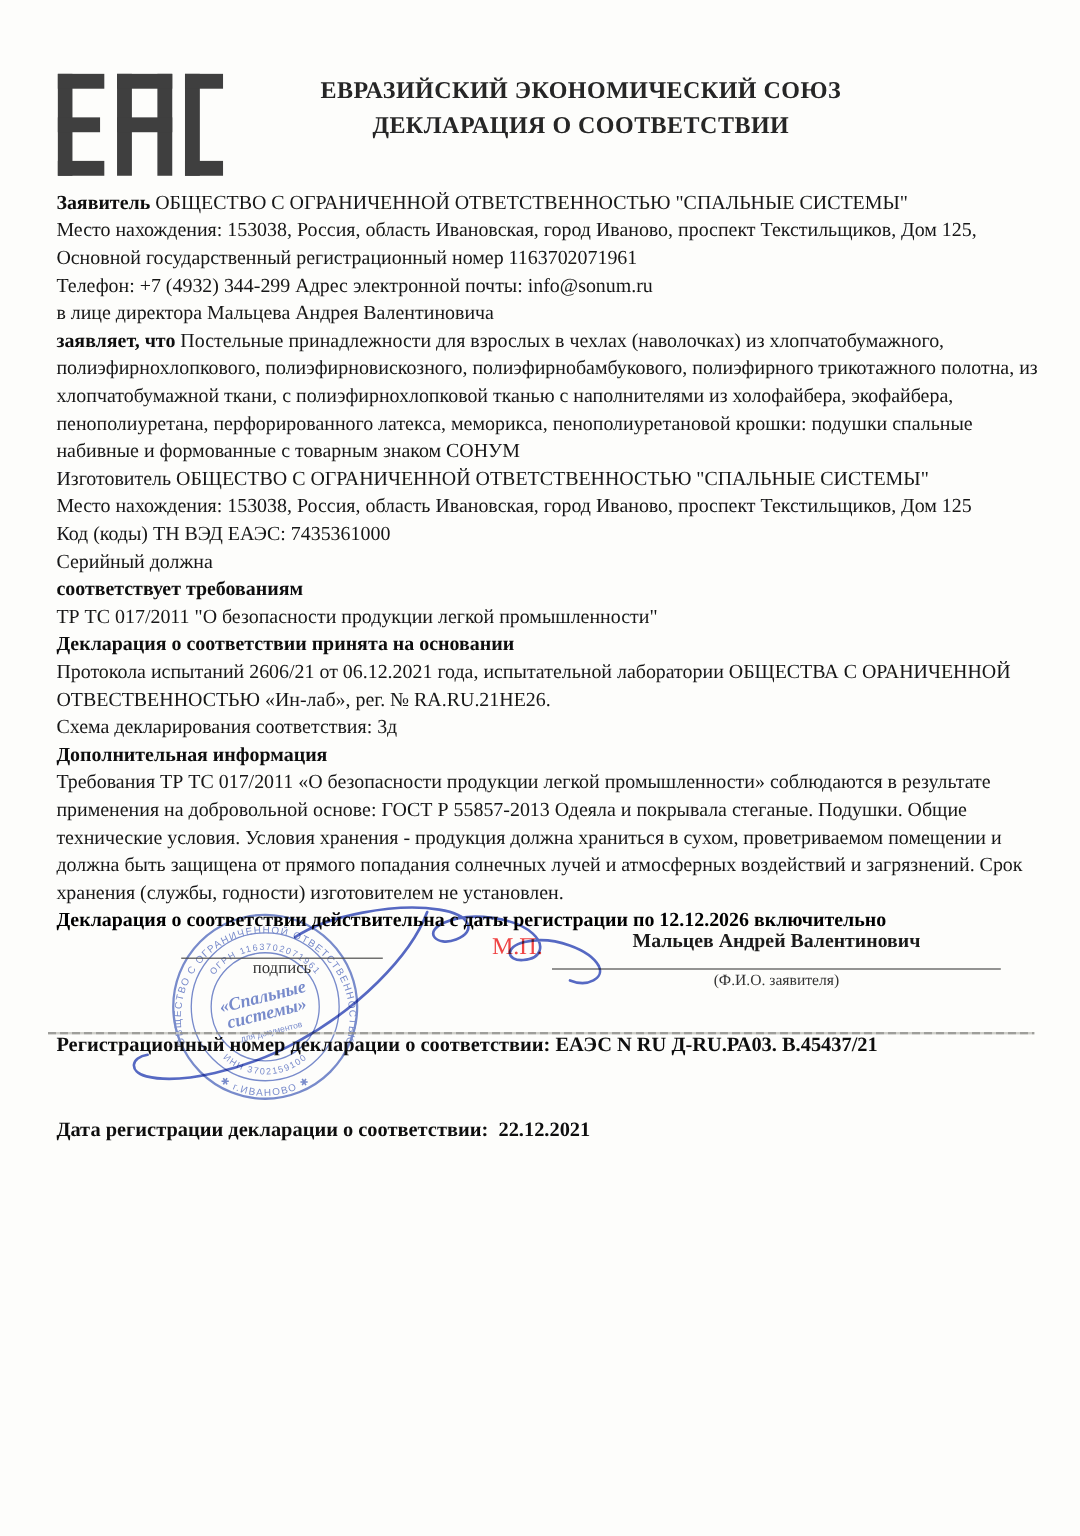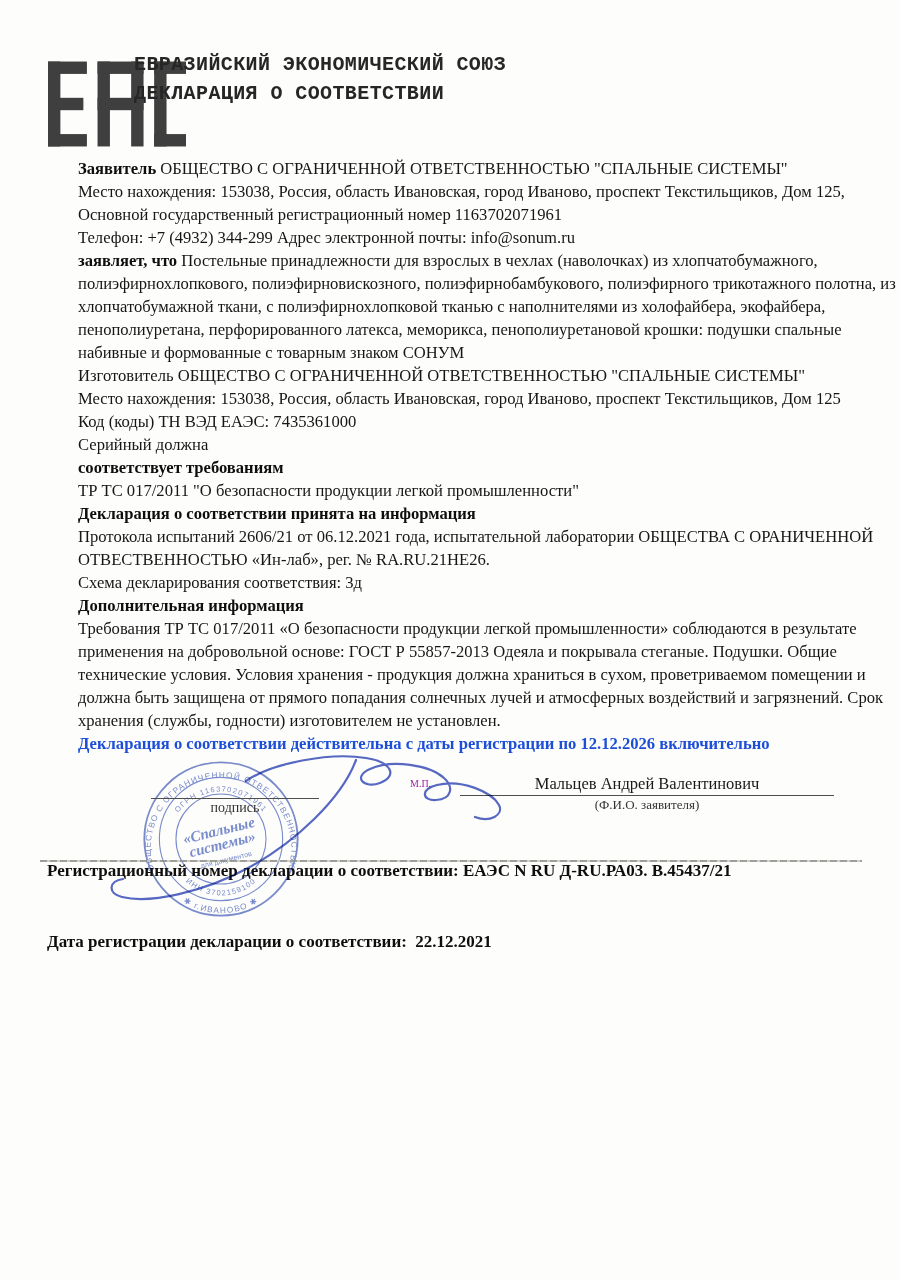--- a/index.html
+++ b/index.html
@@ -10,43 +10,44 @@
     background:#fdfdfb;
     overflow:hidden;
     font-family:"Liberation Serif", serif;
     color:#1c1c1c;
     margin:0 auto;
   }
   
   .logo { position:absolute; left:48px; top:56px; }
   
   .title {
-    position:absolute; left:134px; top:50px; width:700px;
-    font-family:Liberation Mono, monospace;
+    position:absolute; left:134px; top:62px; width:700px;
+    text-align:center;
+    font-family:Liberation Serif, serif;
     font-weight:bold; font-size:20px; line-height:29px;
     color:#262626; letter-spacing:0.4px;
   }
   
   .content {
     position:absolute; left:47px; top:157px; width:818px;
-    font-size:16.6px; line-height:23px; color:#161616;margin-left:31px;
+    font-size:16.6px; line-height:23px; color:#161616;
   }
   .content p { margin:0; }
   .content b { color:#0e0e0e; }
-  .validity { margin-top:27px; font-weight:bold; color:#1d4ed8; }
+  .validity { margin-top:27px; font-weight:bold; color:#000000; }
   
-  .mp-label { position:absolute; left:410px; top:778px; font-size:10px; color:#a21caf; }
+  .mp-label { position:absolute; left:410px; top:778px; font-size:20px; color:#ef4444; }
   .sig-line {
     position:absolute; left:151px; top:798px; width:168px;
     border-top:1.5px solid #4e4e4c; text-align:center;
   }
   .sig-line .cap { font-size:14px; color:#333; padding-top:1px; }
   .name-block { position:absolute; left:460px; top:774px; width:374px; text-align:center; }
-  .name-block .name { font-size:16.5px; color:#1a1a1a; padding-bottom:1px;
-    border-bottom:1.5px solid #4e4e4c; }
+  .name-block .name { font-size:16.5px; color:#1a1a1a; padding-bottom:13px;
+    border-bottom:1.5px solid #4e4e4c;font-weight:bold; }
   .name-block .cap { font-size:13px; color:#333; padding-top:1px; }
   
   .reg-block {
     position:absolute; left:47px; top:812px; width:820px;
     font-weight:bold; font-size:17px; line-height:23.5px; color:#0e0e0e;
     white-space:pre-wrap;
   }
   
   .divider {
     position:absolute; left:40px; top:860px; width:822px; height:2px;
@@ -88,28 +89,29 @@
 
   <div class="title">
     <div>ЕВРАЗИЙСКИЙ ЭКОНОМИЧЕСКИЙ СОЮЗ</div>
     <div>ДЕКЛАРАЦИЯ О СООТВЕТСТВИИ</div>
   </div>
 
   <div class="content">
     <p><b>Заявитель</b><span> ОБЩЕСТВО С ОГРАНИЧЕННОЙ ОТВЕТСТВЕННОСТЬЮ "СПАЛЬНЫЕ СИСТЕМЫ"</span></p>
     <p><span>Место нахождения: 153038, Россия, область Ивановская, город Иваново, проспект Текстильщиков, Дом 125, Основной государственный регистрационный номер 1163702071961</span></p>
     <p><span>Телефон: +7 (4932) 344-299 Адрес электронной почты: info@sonum.ru</span></p>
+    <p><span>в лице директора Мальцева Андрея Валентиновича</span></p>
     <p><b>заявляет, что</b><span> Постельные принадлежности для взрослых в чехлах (наволочках) из хлопчатобумажного, полиэфирнохлопкового, полиэфирновискозного, полиэфирнобамбукового, полиэфирного трикотажного полотна, из хлопчатобумажной ткани, с полиэфирнохлопковой тканью с наполнителями из холофайбера, экофайбера, пенополиуретана, перфорированного латекса, меморикса, пенополиуретановой крошки: подушки спальные набивные и формованные с товарным знаком СОНУМ</span></p>
     <p><span>Изготовитель ОБЩЕСТВО С ОГРАНИЧЕННОЙ ОТВЕТСТВЕННОСТЬЮ "СПАЛЬНЫЕ СИСТЕМЫ"</span></p>
     <p><span>Место нахождения: 153038, Россия, область Ивановская, город Иваново, проспект Текстильщиков, Дом 125</span></p>
     <p><span>Код (коды) ТН ВЭД ЕАЭС: 7435361000</span></p>
     <p><span>Серийный должна</span></p>
     <p><b>соответствует требованиям</b></p>
     <p><span>ТР ТС 017/2011 "О безопасности продукции легкой промышленности"</span></p>
-    <p><b>Декларация о соответствии принята на информация</b></p>
+    <p><b>Декларация о соответствии принята на основании</b></p>
     <p><span>Протокола испытаний 2606/21 от 06.12.2021 года, испытательной лаборатории ОБЩЕСТВА С ОРАНИЧЕННОЙ ОТВЕСТВЕННОСТЬЮ «Ин-лаб», рег. № RA.RU.21НЕ26.</span></p>
     <p><span>Схема декларирования соответствия: 3д</span></p>
     <p><b>Дополнительная информация</b></p>
     <p><span>Требования ТР ТС 017/2011 «О безопасности продукции легкой промышленности» соблюдаются в результате применения на добровольной основе: ГОСТ Р 55857-2013 Одеяла и покрывала стеганые. Подушки. Общие технические условия. Условия хранения - продукция должна храниться в сухом, проветриваемом помещении и должна быть защищена от прямого попадания солнечных лучей и атмосферных воздействий и загрязнений. Срок хранения (службы, годности) изготовителем не установлен.</span></p>
     <p class="validity">Декларация о соответствии действительна с даты регистрации по 12.12.2026 включительно</p>
   </div>
 
   <svg class="stamp" viewBox="0 0 200 200">
     <defs>
       <path id="arcOuterTop" d="M 18,146 A 89,89 0 1 1 182,146" fill="none"></path>

